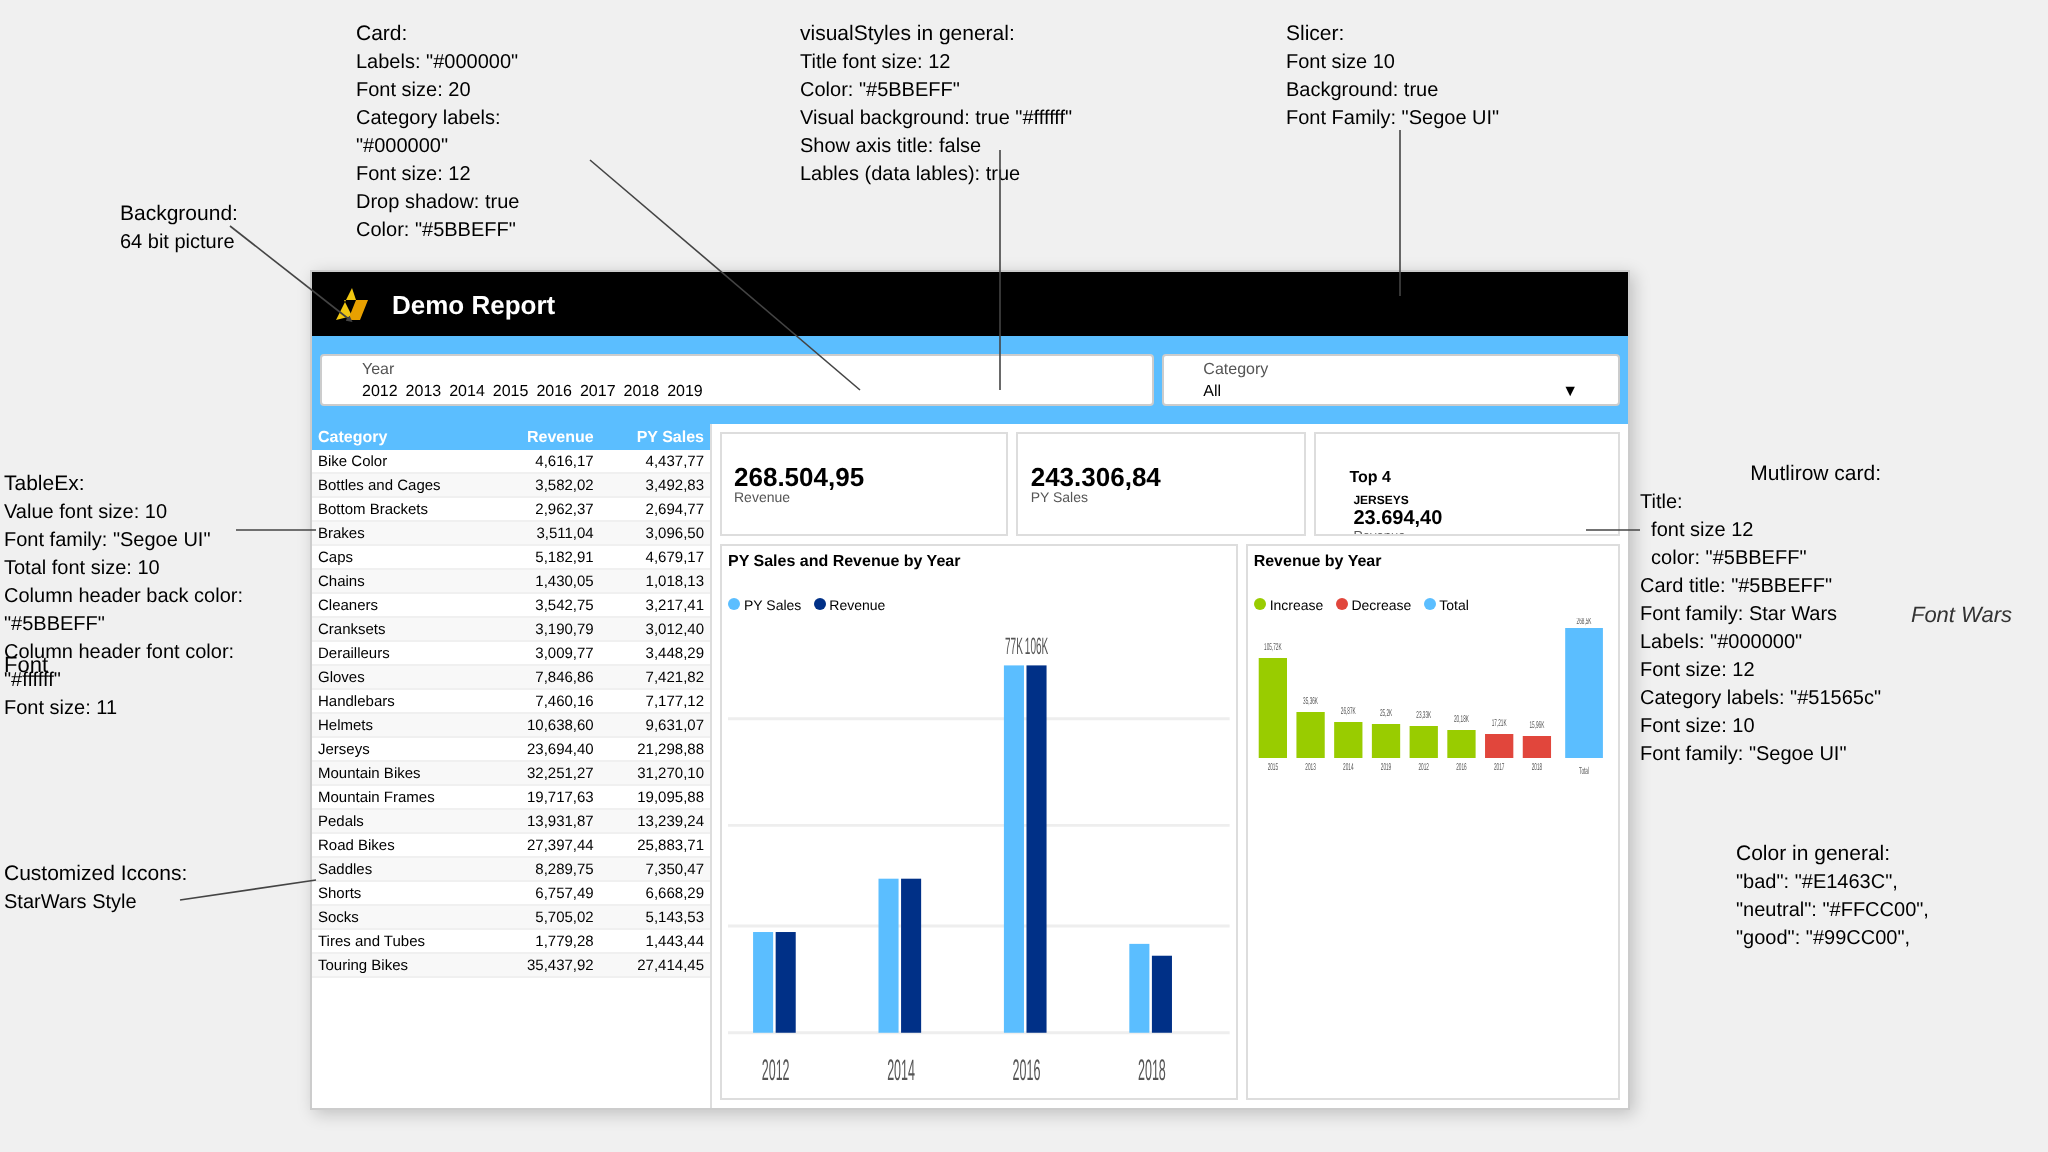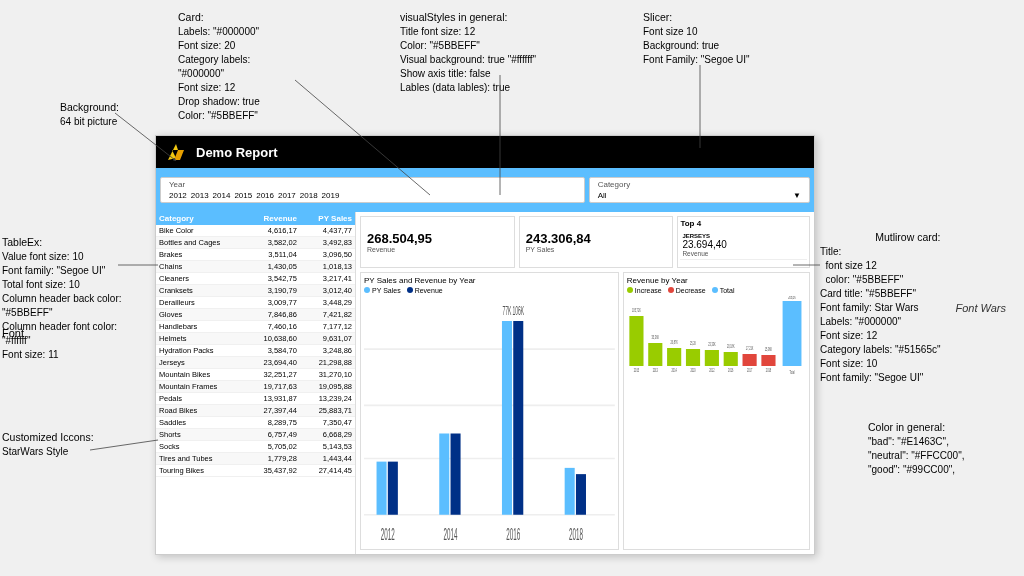--- a/index.html
+++ b/index.html
@@ -63,21 +63,21 @@
       background: #5BBEFF;
       padding: 2px 4px;
       gap: 4px;
       height: 44px;
       align-items: center;
     }
     .slicer-box {
       background: #fff;
       border: 1px solid #ccc;
       border-radius: 2px;
-      padding: 2px 8px;
+      padding: 2px 20px;
       font-size: 9px;
       flex: 1;
     }
     .slicer-label {
       font-size: 8px;
       color: #555;
       margin-bottom: 2px;
     }
     .slicer-values {
       display: flex;
@@ -174,63 +174,63 @@
     #chart-left {
       flex: 1.4;
       border: 1px solid #ddd;
       padding: 3px;
       display: flex;
       flex-direction: column;
     }
 
     .chart-title {
       font-size: 8px;
-      font-weight: normal;
+      font-weight: bold;
       color: #000;
-      margin-bottom: 2px;
+      margin-bottom: 14px;
     }
     .chart-legend {
       display: flex;
       gap: 6px;
       font-size: 7px;
       margin-bottom: 2px;
     }
     .legend-dot {
       width: 6px;
       height: 6px;
       border-radius: 50%;
       display: inline-block;
       margin-right: 2px;
     }
 
     
     #top4-panel {
       border: 1px solid #ddd;
-      padding: 2px;
+      padding: 17px;
       font-size: 7.5px;
     }
     .top4-title {
       font-size: 8px;
       font-weight: bold;
       margin-bottom: 3px;
     }
     .top4-item {
       margin-bottom: 4px;
       padding: 2px;
       border-bottom: 1px solid #eee;
     }
     .top4-cat {
       font-size: 7px;
       font-weight: bold;
       text-transform: uppercase;
       color: #000;
     }
     .top4-val {
       font-size: 10px;
-      font-weight: normal;
+      font-weight: bold;
     }
     .top4-sub {
       font-size: 6.5px;
       color: #555;
     }
 
     
     #rev-year-chart {
       flex: 1;
       border: 1px solid #ddd;
@@ -318,25 +318,35 @@
             <span class="col-cat">Bike Color</span>
             <span class="col-rev">4,616,17</span>
             <span class="col-py">4,437,77</span>
           </div>
           <div class="table-row">
             <span class="col-cat">Bottles and Cages</span>
             <span class="col-rev">3,582,02</span>
             <span class="col-py">3,492,83</span>
           </div>
           <div class="table-row">
+            <span class="col-cat">Bottom Brackets</span>
+            <span class="col-rev">2,962,37</span>
+            <span class="col-py">2,694,77</span>
+          </div>
+          <div class="table-row">
             <span class="col-cat">Brakes</span>
             <span class="col-rev">3,511,04</span>
             <span class="col-py">3,096,50</span>
           </div>
           <div class="table-row">
+            <span class="col-cat">Caps</span>
+            <span class="col-rev">5,182,91</span>
+            <span class="col-py">4,679,17</span>
+          </div>
+          <div class="table-row">
             <span class="col-cat">Chains</span>
             <span class="col-rev">1,430,05</span>
             <span class="col-py">1,018,13</span>
           </div>
           <div class="table-row">
             <span class="col-cat">Cleaners</span>
             <span class="col-rev">3,542,75</span>
             <span class="col-py">3,217,41</span>
           </div>
           <div class="table-row">
@@ -356,25 +366,20 @@
           </div>
           <div class="table-row">
             <span class="col-cat">Handlebars</span>
             <span class="col-rev">7,460,16</span>
             <span class="col-py">7,177,12</span>
           </div>
           <div class="table-row">
             <span class="col-cat">Helmets</span>
             <span class="col-rev">10,638,60</span>
             <span class="col-py">9,631,07</span>
-          </div>
-          <div class="table-row">
-            <span class="col-cat">Hydration Packs</span>
-            <span class="col-rev">3,584,70</span>
-            <span class="col-py">3,248,86</span>
           </div>
           <div class="table-row">
             <span class="col-cat">Jerseys</span>
             <span class="col-rev">23,694,40</span>
             <span class="col-py">21,298,88</span>
           </div>
           <div class="table-row">
             <span class="col-cat">Mountain Bikes</span>
             <span class="col-rev">32,251,27</span>
             <span class="col-py">31,270,10</span>

